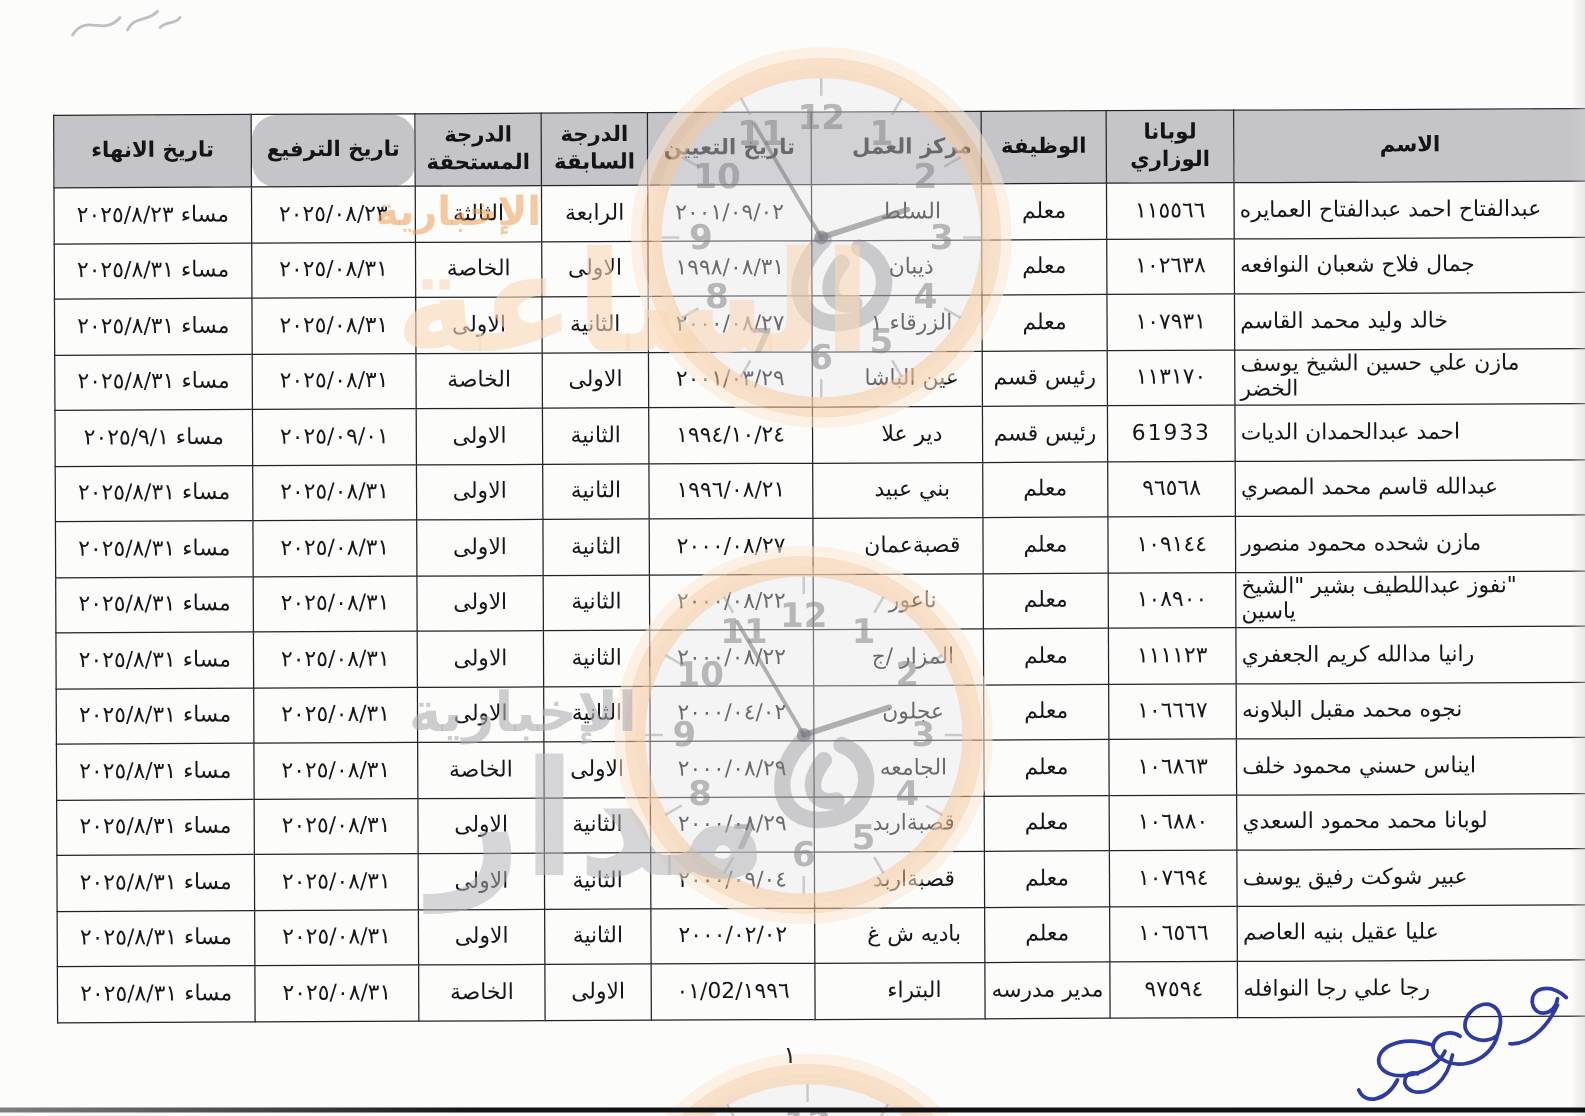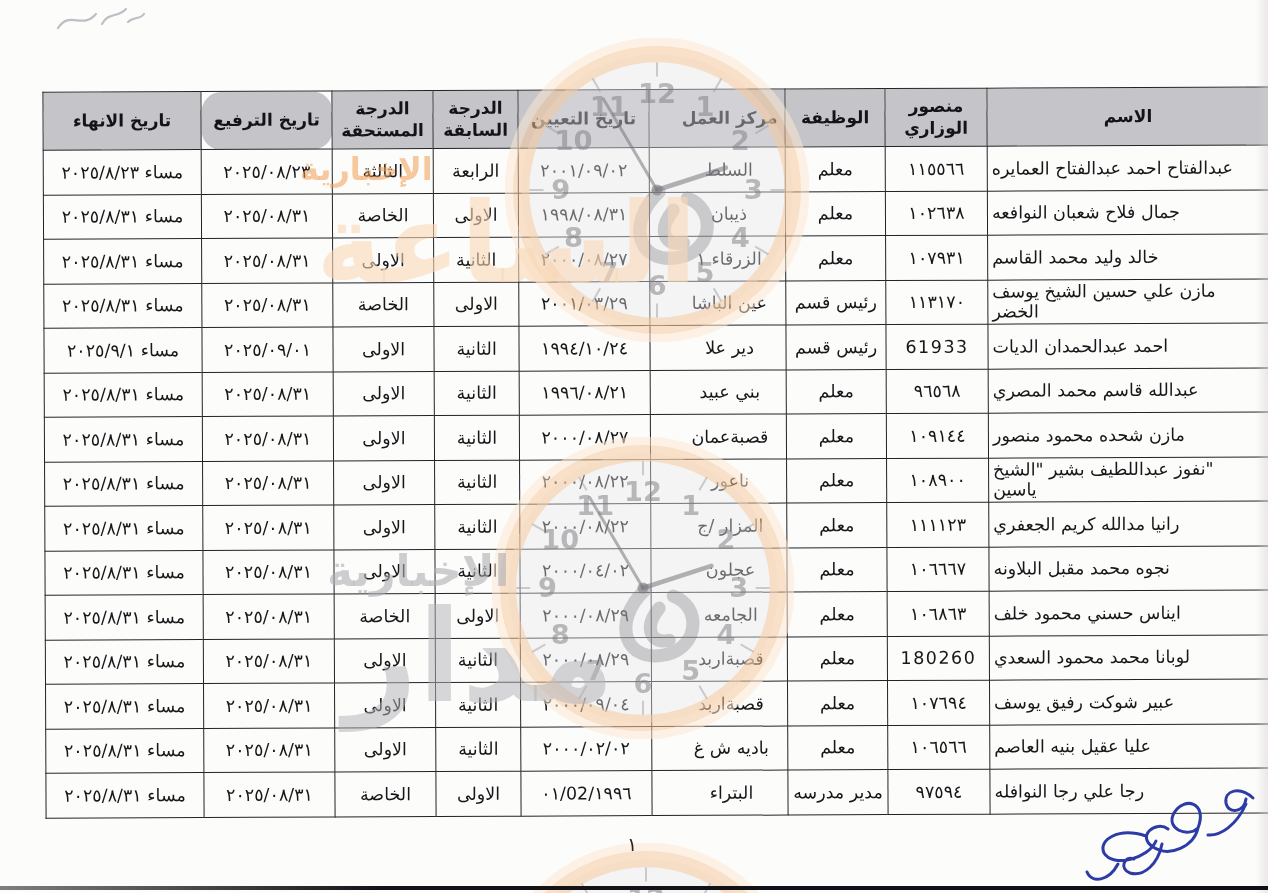--- a/index.html
+++ b/index.html
@@ -54,21 +54,21 @@
   <svg class="pencil-marks" width="92" height="34" viewBox="0 0 92 34">
     <path d="M4,24 C16,6 28,26 42,10 M48,20 C54,8 64,14 72,5 M74,18 C80,12 86,16 90,10" fill="none" stroke="#aaaab2" stroke-width="2.2" stroke-linecap="round"></path>
   </svg>
 
   <div class="table-wrap">
     <table dir="rtl">
       <thead>
         <tr>
             <th class="col-no">الرقم</th>
             <th class="col-name">الاسم</th>
-            <th class="col-ministry_no">منصور الوزاري</th>
+            <th class="col-ministry_no">لوبانا الوزاري</th>
             <th class="col-job">الوظيفة</th>
             <th class="col-work_center">مركز العمل</th>
             <th class="col-appointment_date">تاريخ التعيين</th>
             <th class="col-prev_grade">الدرجة السابقة</th>
             <th class="col-due_grade">الدرجة المستحقة</th>
             <th class="col-promotion_date">تاريخ الترفيع</th>
             <th class="col-end_date">تاريخ الانهاء</th>
           </tr>
       </thead>
       <tbody>
@@ -200,21 +200,21 @@
             <td class="col-work_center">الجامعه</td>
             <td class="col-appointment_date">٢٠٠٠/٠٨/٢٩</td>
             <td class="col-prev_grade">الاولى</td>
             <td class="col-due_grade">الخاصة</td>
             <td class="col-promotion_date">٢٠٢٥/٠٨/٣١</td>
             <td class="col-end_date">مساء ٢٠٢٥/٨/٣١</td>
           </tr>
           <tr>
             <td class="col-no">١٢</td>
             <td class="col-name">لوبانا محمد محمود السعدي</td>
-            <td class="col-ministry_no">180260</td>
+            <td class="col-ministry_no">١٠٦٨٨٠</td>
             <td class="col-job">معلم</td>
             <td class="col-work_center">قصبةاربد</td>
             <td class="col-appointment_date">٢٠٠٠/٠٨/٢٩</td>
             <td class="col-prev_grade">الثانية</td>
             <td class="col-due_grade">الاولى</td>
             <td class="col-promotion_date">٢٠٢٥/٠٨/٣١</td>
             <td class="col-end_date">مساء ٢٠٢٥/٨/٣١</td>
           </tr>
           <tr>
             <td class="col-no">١٣</td>

